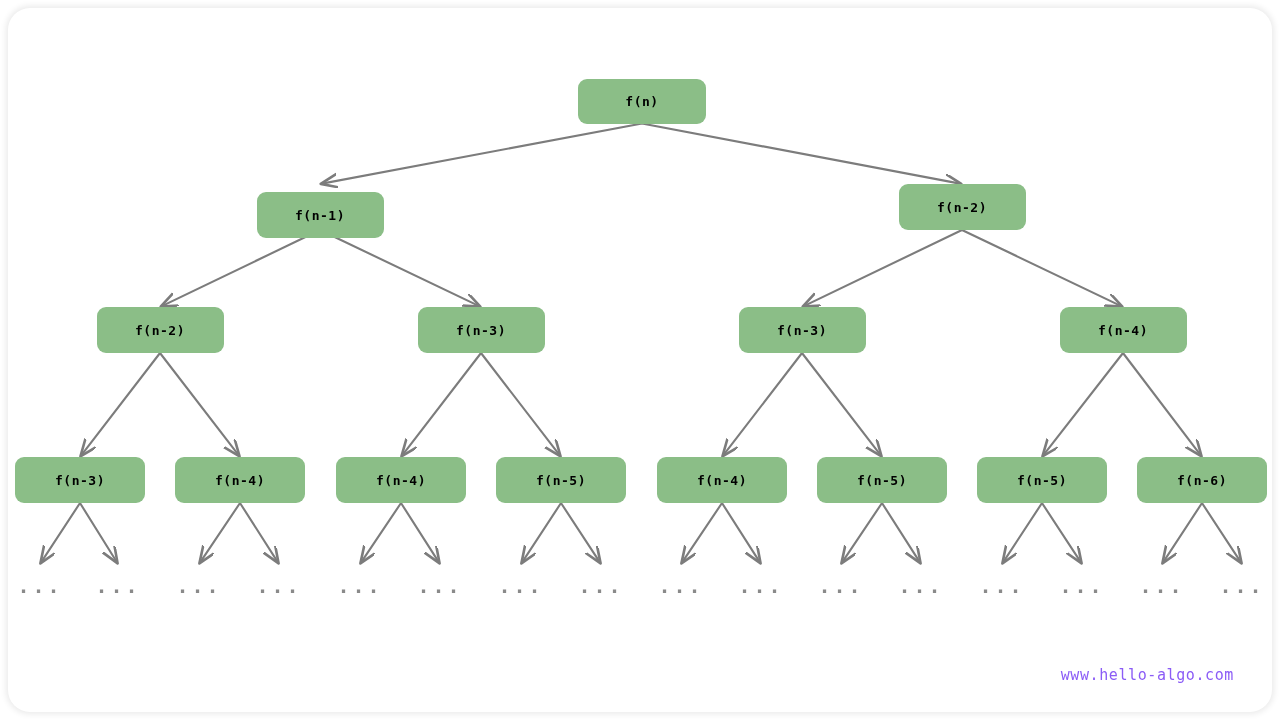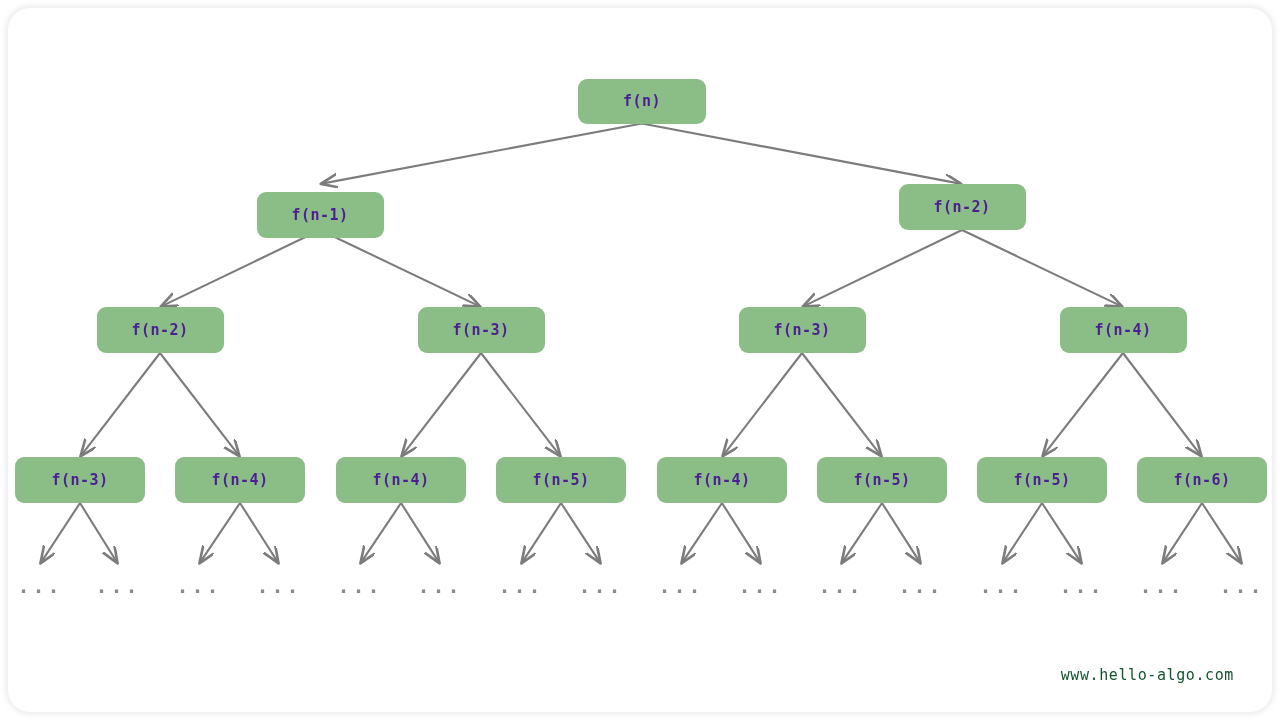--- a/index.html
+++ b/index.html
@@ -40,26 +40,26 @@
     top: 0;
     width: 1280px;
     height: 720px;
     pointer-events: none;
   }
 
   .node {
     position: absolute;
     background: #8BBE87;
     border-radius: 9px;
-    color: #4c1d95;
+    color: #000000;
     display: flex;
     align-items: center;
     justify-content: center;
     font-family: "DejaVu Sans Mono", "Liberation Mono", monospace;
-    font-size: 15px;
+    font-size: 13px;
     font-weight: bold;
     letter-spacing: 0.5px;
     box-sizing: border-box;
     z-index: 2;
   }
 
   .ellipsis {
     position: absolute;
     color: #8A8A8A;
     font-family: "DejaVu Sans Mono", "Liberation Mono", monospace;
@@ -69,21 +69,21 @@
     line-height: 1;
     white-space: nowrap;
     transform: translate(-50%, -50%);
     z-index: 2;
   }
 
   #watermark {
     position: absolute;
     right: 38px;
     bottom: 28px;
-    color: #14532d;
+    color: #8b5cf6;
     font-family: "DejaVu Sans Mono", "Liberation Mono", monospace;
     font-size: 15px;
     letter-spacing: 0.6px;
     white-space: nowrap;
     z-index: 3;
   }
 </style>
 </head>
 <body>
 

